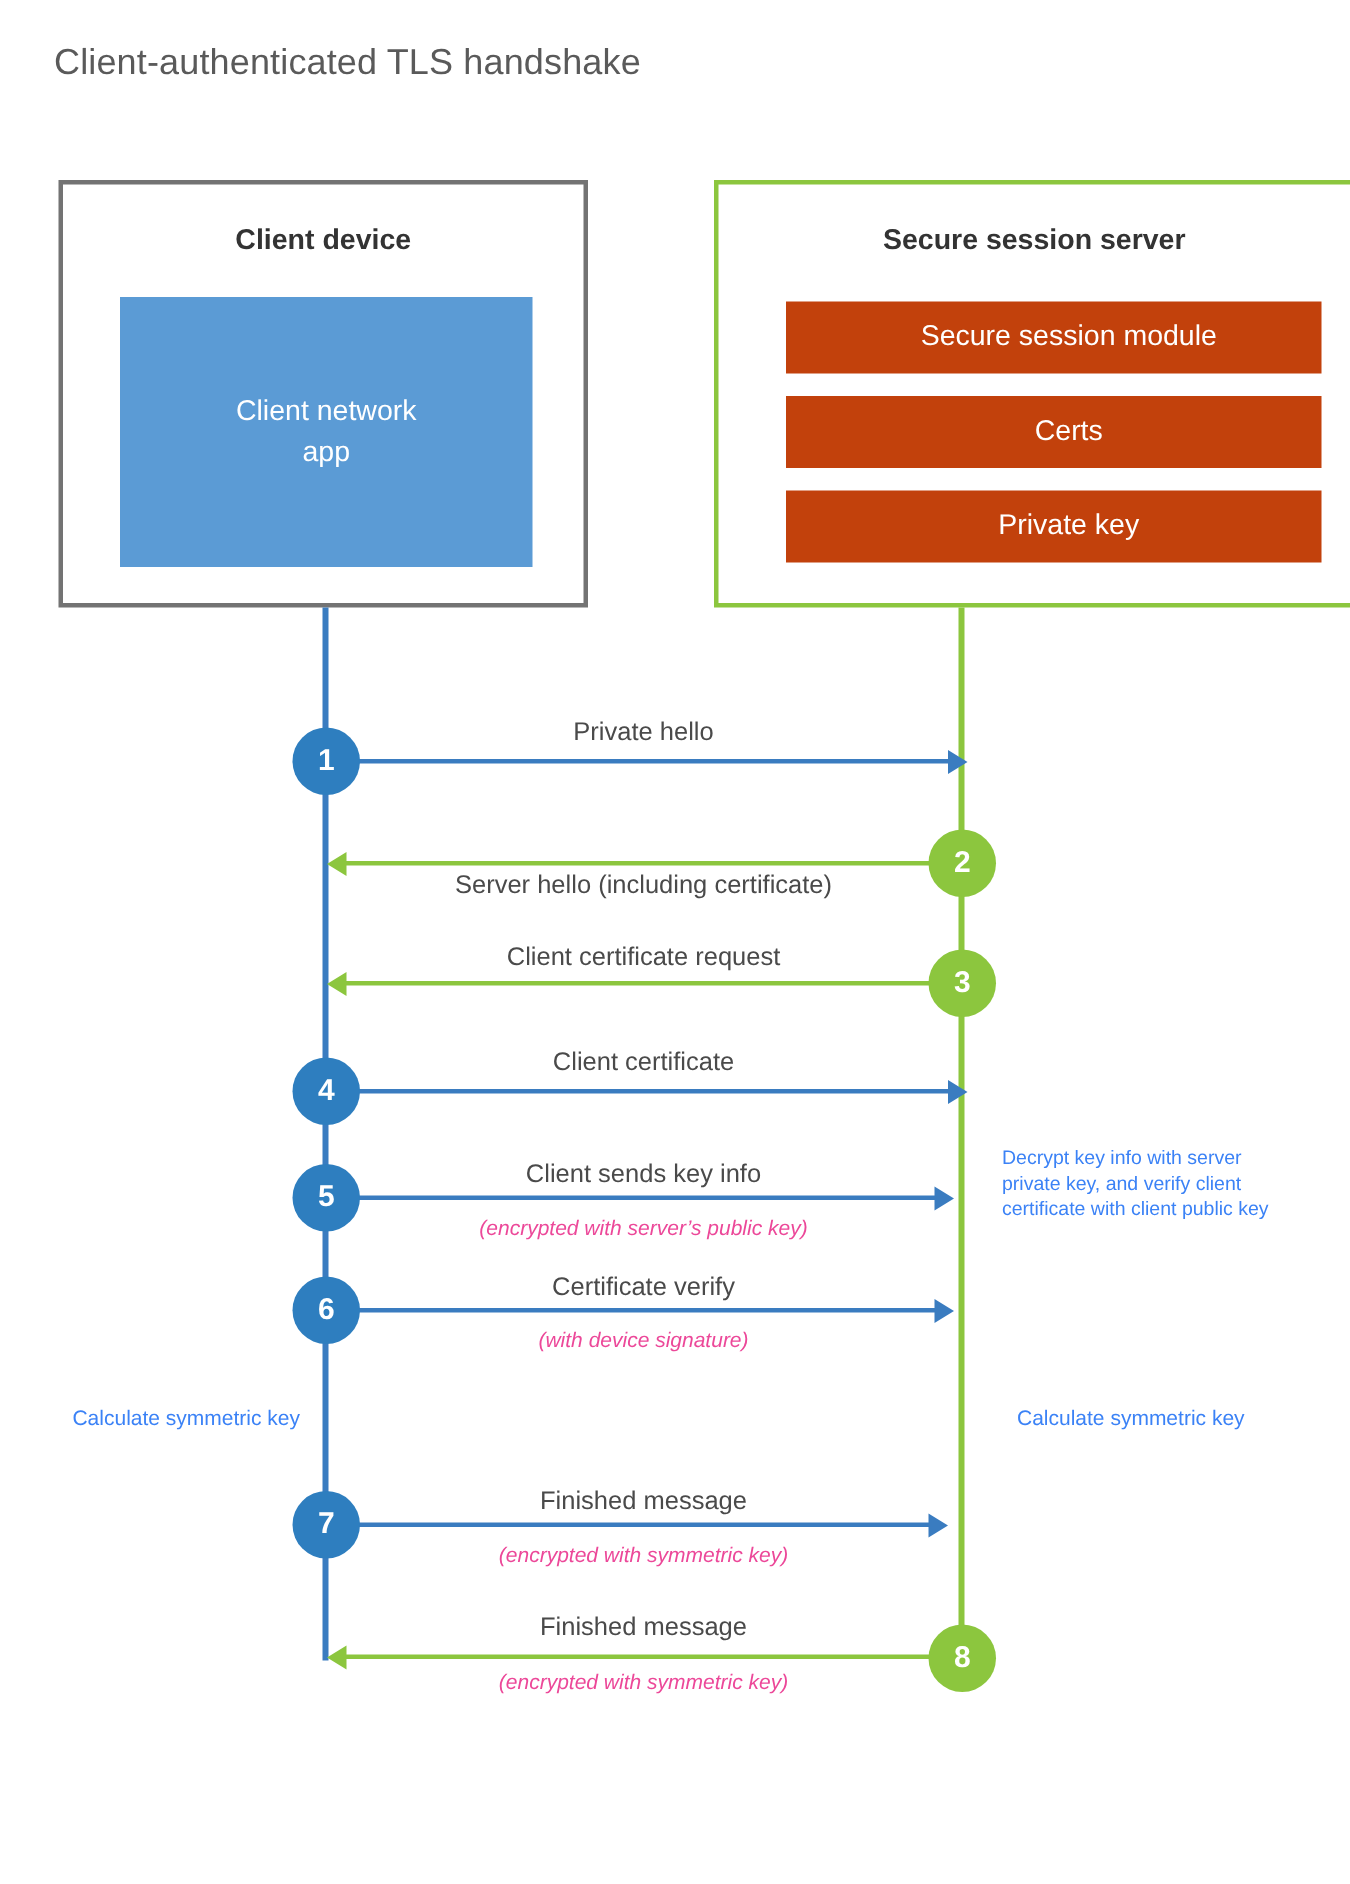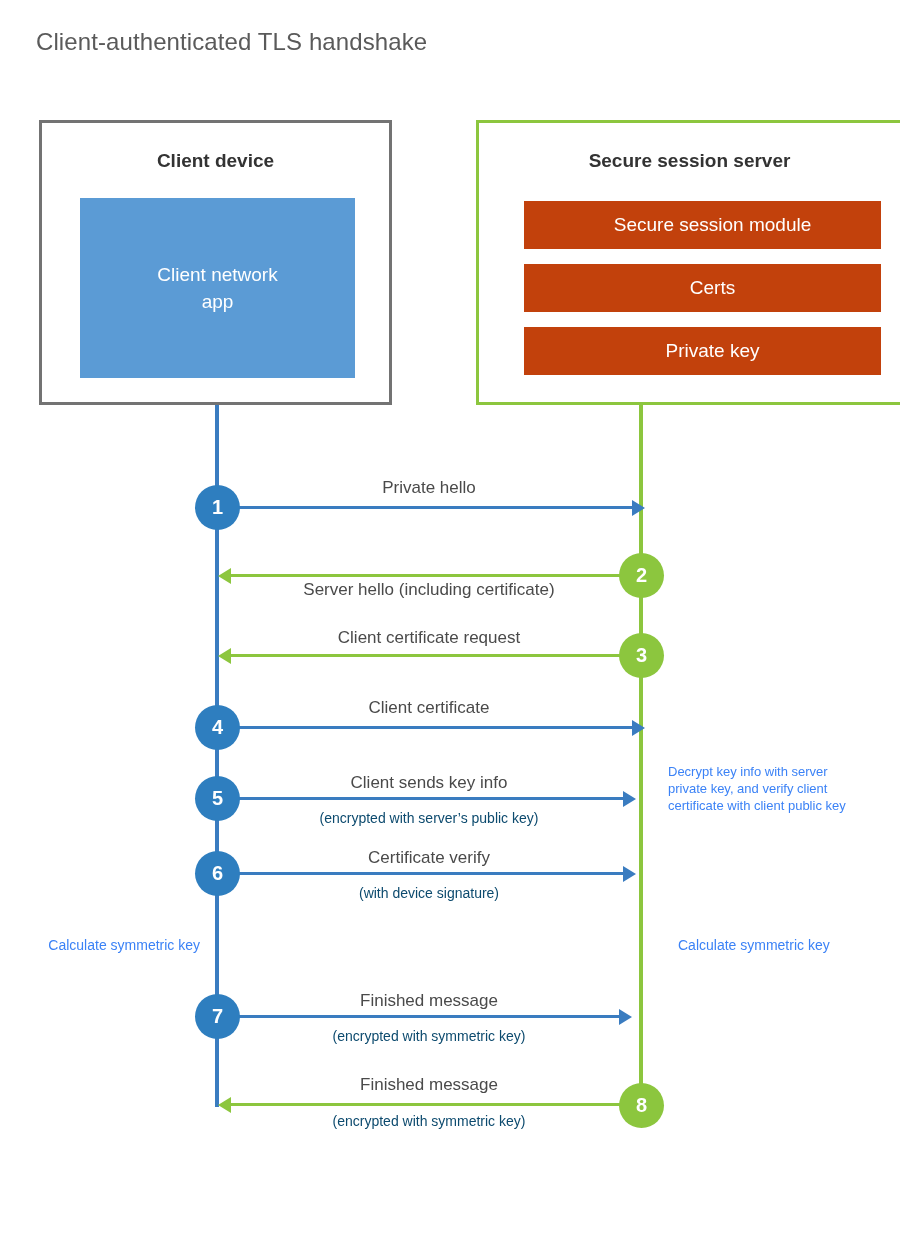--- a/index.html
+++ b/index.html
@@ -156,23 +156,24 @@
     text-align: center;
     font-size: 17px;
     color: #4a4a4a;
     white-space: nowrap;
     z-index: 1;
   }
   .msg-sublabel {
     position: absolute;
     text-align: center;
     font-size: 14px;
-    color: #0c4a6e;
+    color: #ec4899;
     white-space: nowrap;
     z-index: 1;
+    font-style: italic;
   }
 
   
   .side-note {
     position: absolute;
     font-size: 13px;
     line-height: 17px;
     color: #3b82f6;
   }
   .side-note.note-decrypt { left: 668px; top: 763px; width: 190px; text-align: left; }

